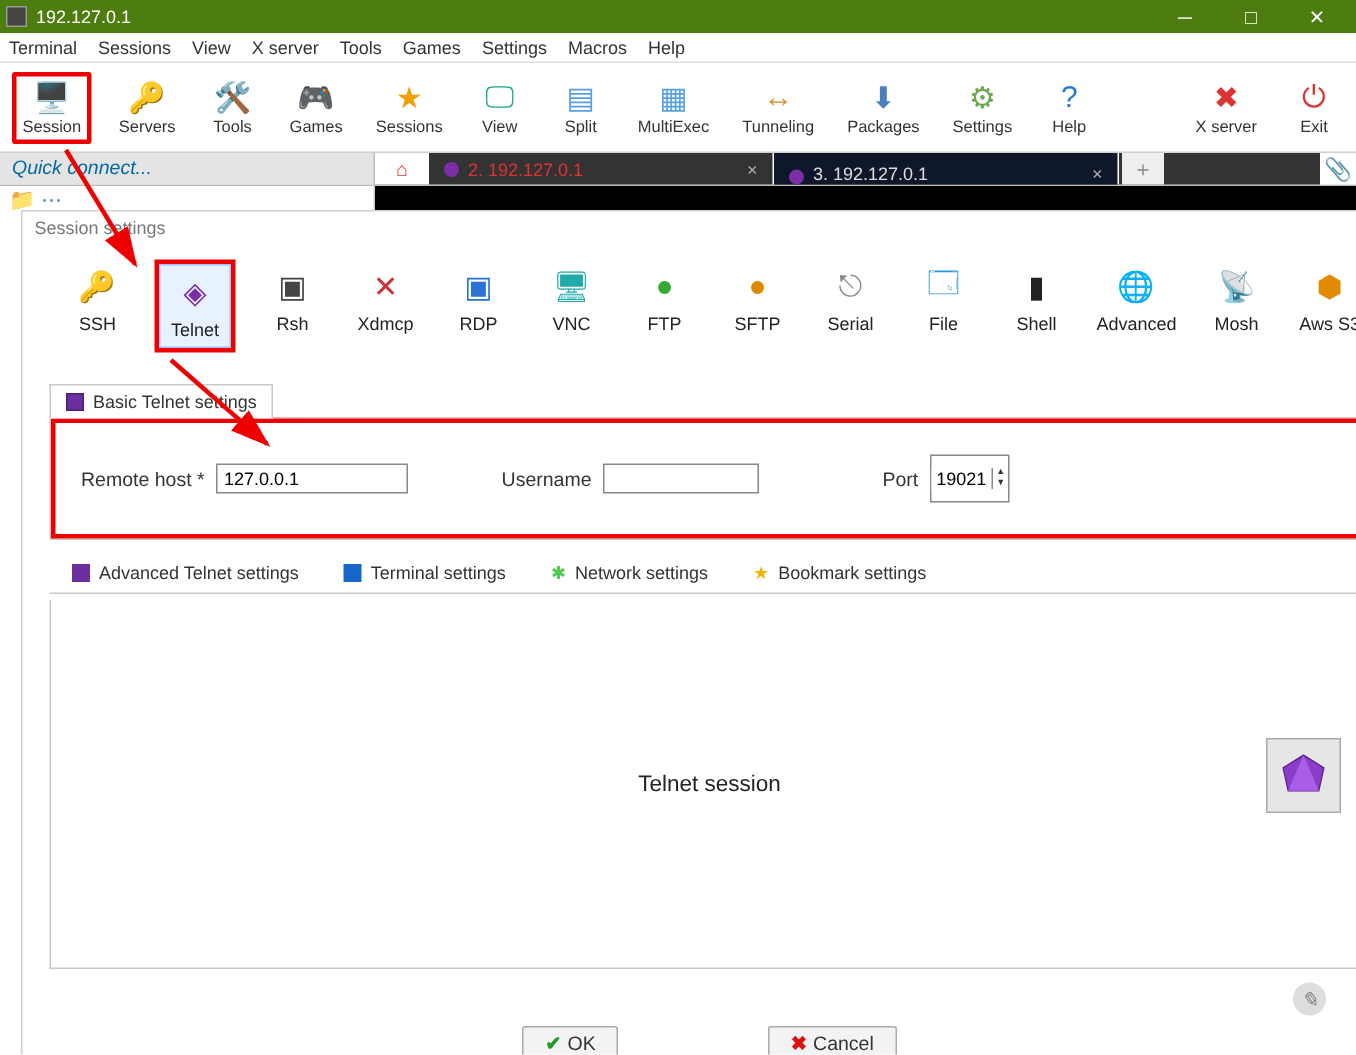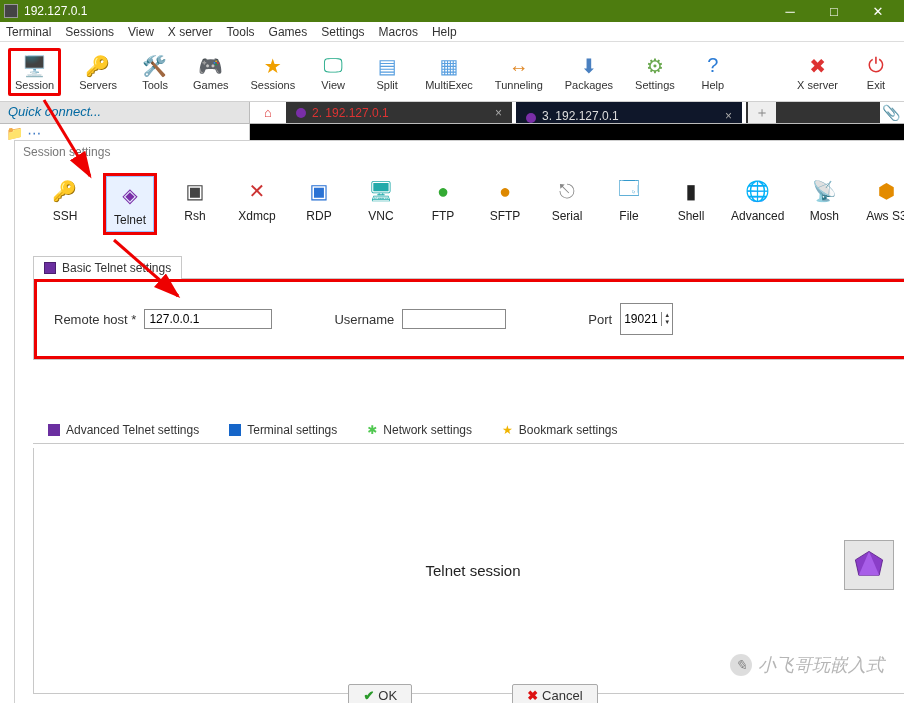--- a/index.html
+++ b/index.html
@@ -19,21 +19,21 @@
   .maintb { height:60px; background:#fff; border-bottom:1px solid #d0d0d0; display:flex; align-items:center; padding:2px 8px; gap:14px; position:relative; }
   .tbbtn { display:flex; flex-direction:column; align-items:center; font-size:11px; color:#333; padding:2px 4px; min-width:40px; }
   .tbbtn .ic { width:26px; height:26px; display:flex; align-items:center; justify-content:center; font-size:20px; }
   .tbbtn.selbox { border:3px solid #e00; border-radius:2px; }
 
   
   .row3 { height:22px; display:flex; align-items:stretch; border-bottom:1px solid #bbb; background:#e8e8e8; }
   .qc { flex:0 0 250px; background:#e4e4e4; color:#0369a1; font-size:13px; font-style:italic; padding:2px 8px; border-right:1px solid #bbb; }
   .tabstrip { flex:1; background:#333; display:flex; align-items:stretch; position:relative; }
   .tabstrip .hometab { width:36px; background:#fff; display:flex; align-items:center; justify-content:center; font-size:13px; color:#d33; }
-  .ttab { min-width:230px; color:#ddd; font-size:12px; display:flex; align-items:center; padding:0 10px; border-right:4px solid #ffffff; gap:6px; }
+  .ttab { min-width:230px; color:#ddd; font-size:12px; display:flex; align-items:center; padding:0 10px; border-right:1px solid #ffffff; gap:6px; }
   .ttab.sel { background:#0f172a;align-items:flex-end; }
   .ttab .dot { width:10px; height:10px; border-radius:50%; background:#7a2ea8; display:inline-block; }
   .ttab .x { margin-left:auto; color:#aaa; }
   .tabstrip .plus { width:28px; background:#eee; display:flex; align-items:center; justify-content:center; color:#888; font-size:14px; margin-left:2px; }
   .clip { width:24px; display:flex; align-items:center; justify-content:center; background:#fff; color:#6aa0d8; font-size:15px; }
 
   
   .row4 { height:18px; display:flex; }
   .row4 .side { width:250px; background:#fff; border-right:1px solid #ccc; display:flex; align-items:center; padding:0 6px; color:#3b78c5; font-size:14px; gap:6px; }
   .row4 .rest { flex:1; background:#000; }
@@ -59,21 +59,21 @@
   .frow { display:flex; align-items:center; gap:8px; font-size:13px; }
   .frow label { white-space:nowrap; }
   .tin { height:20px; border:1px solid #888; padding:1px 4px; font-size:12px; background:#fff; }
   .spin { display:flex; align-items:center; border:1px solid #888; height:32px; }
   .spin input { border:none; width:40px; font-size:12px; padding:1px 3px; outline:none; }
   .spin .ar { display:flex; flex-direction:column; }
   .spin .ar span { font-size:6px; line-height:7px; padding:0 2px; border-left:1px solid #888; cursor:pointer; }
 
   
   .subtabs { margin:4px 18px; display:flex; align-items:center; border-bottom:1px solid #c8c8c8; }
-  .subt { display:flex; align-items:center; gap:6px; padding:6px 14px; font-size:12px; color:#333; border:1px solid transparent; border-bottom:none;margin-top:48px; }
+  .subt { display:flex; align-items:center; gap:6px; padding:6px 14px; font-size:12px; color:#333; border:1px solid transparent; border-bottom:none; }
   .subt .sq { width:12px; height:12px; display:inline-block; }
 
   
   .bigbox { margin:0 18px; border:1px solid #c8c8c8; border-top:none; height:246px; position:relative; display:flex; align-items:center; justify-content:center; }
   .bigbox .lbl { font-size:15px; color:#222; }
   .bigbox .gem { position:absolute; right:18px; top:92px; width:50px; height:50px; border:1px solid #aaa; background:#e6e6e6; display:flex; align-items:center; justify-content:center; }
   .bigbox .gem svg { width:34px; height:34px; }
 
   
   .dlgbtns { position:absolute; left:0; bottom:6px; width:100%; display:flex; justify-content:center; gap:100px; }
@@ -335,14 +335,13 @@
       <marker id="ah" markerWidth="10" markerHeight="10" refX="8" refY="3" orient="auto">
         <path d="M0,0 L0,6 L9,3 z" fill="#e00"></path>
       </marker>
     </defs>
   <line x1="44" y1="100" x2="90" y2="176" stroke="#e00" stroke-width="3" marker-end="url(#ah)"></line>
   <line x1="114" y1="240" x2="178" y2="296" stroke="#e00" stroke-width="3" marker-end="url(#ah)"></line>
 </svg>
 
 <div class="wm">
   <span class="c">✎</span>
-  <span>小飞哥玩嵌入式</span>
 </div>
 
 </body></html>

